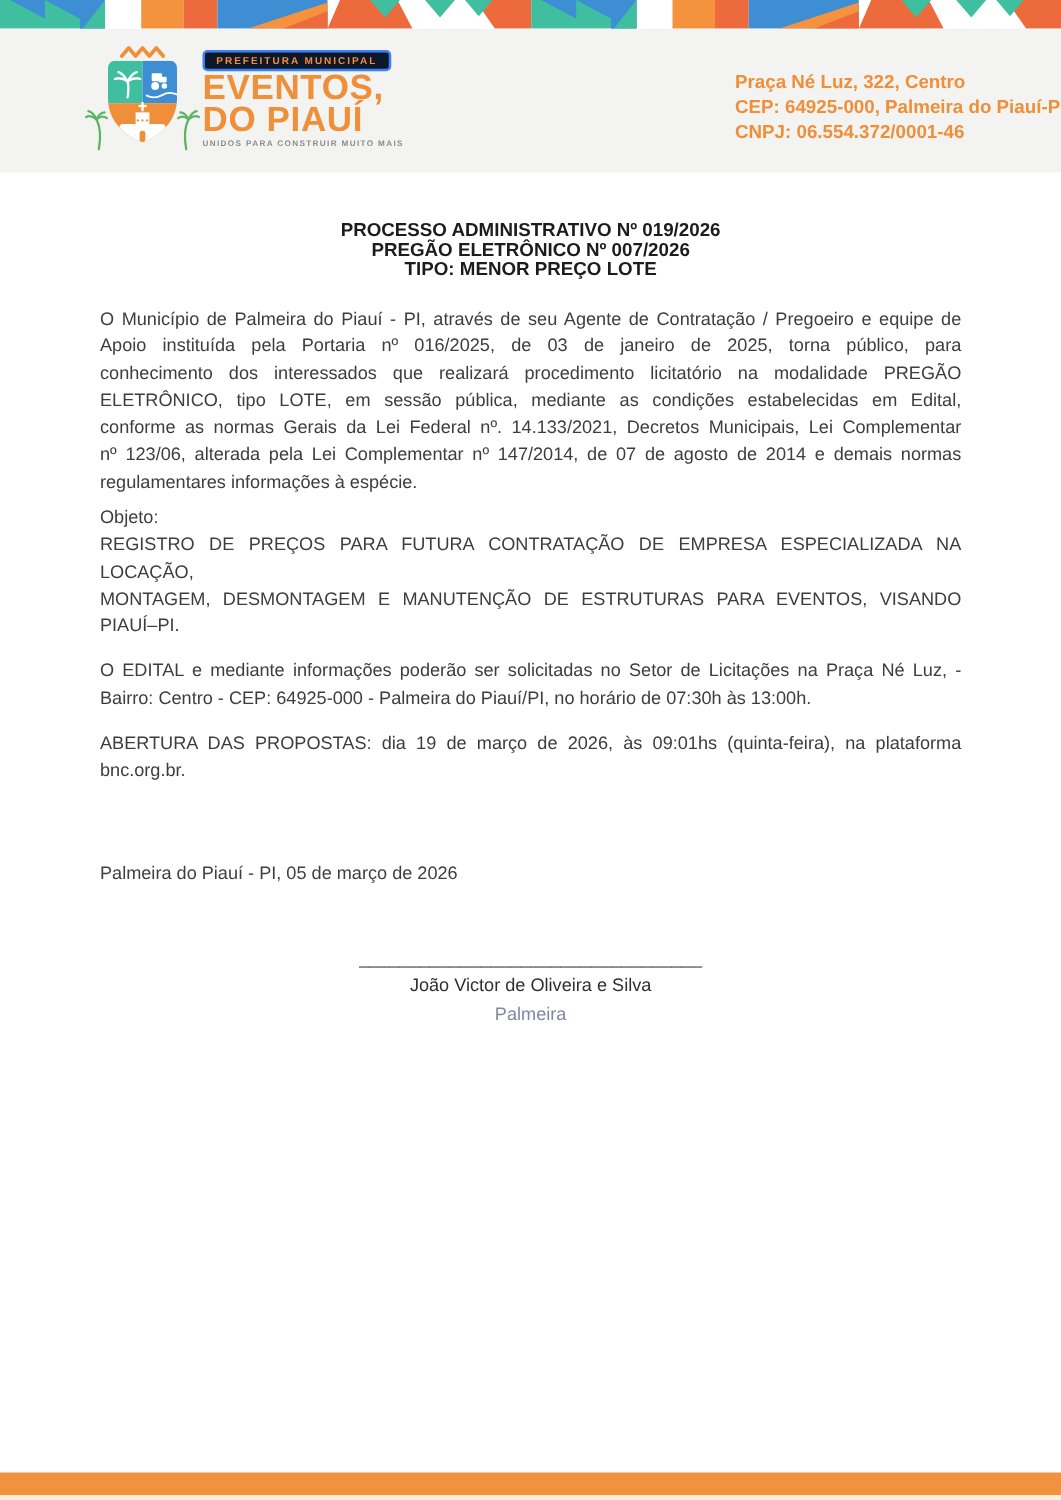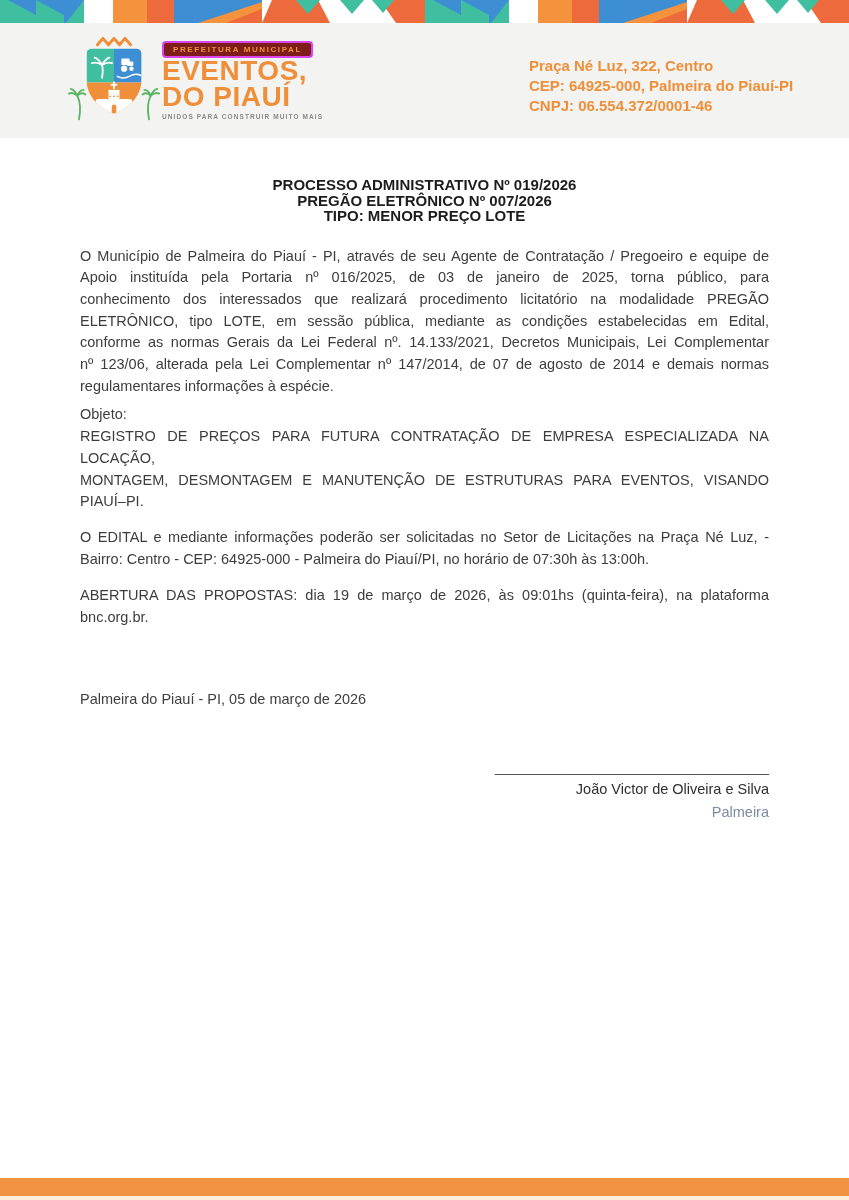--- a/index.html
+++ b/index.html
@@ -11,53 +11,53 @@
   
   .deco-band { position:absolute; top:0; left:0; width:849px; height:23px; }
   
   .header-band {
     position:absolute; top:23px; left:0; width:849px; height:115px;
     background:#f3f3f1;
   }
   .crest { position:absolute; left:68px; top:10px; width:92px; height:100px; }
   .brand { position:absolute; left:162px; top:15px; width:220px; }
   .brand-badge {
-    display:inline-block; border:2px solid #d946ef; border-radius:4px;
+    display:inline-block; border:2px solid #3b82f6; border-radius:4px;
     color:#ef8f3a; font-size:8px; font-weight:bold; letter-spacing:1.6px;
-    padding:2px 9px 2px 9px; background:#7f1d1d;
+    padding:2px 9px 2px 9px; background:#0f172a;
   }
   .brand-line1, .brand-line2 {
     color:#ef8f3a; font-weight:bold; font-size:28px; line-height:26px;
     letter-spacing:0.5px; white-space:nowrap;
   }
   .brand-tagline {
     margin-top:3px; color:#8b8b8b; font-weight:bold; font-size:6.5px;
     letter-spacing:1.1px; white-space:nowrap;
   }
   .header-contact {
-    position:absolute; left:529px; top:33px; width:260px;
+    position:absolute; left:588px; top:33px; width:260px;
     color:#ef8f3a; font-weight:bold; font-size:15px; line-height:20px;
     white-space:nowrap;
   }
   
   .content { position:absolute; left:80px; top:138px; width:689px; color:#3d3d3d; }
   .title-block { margin-top:39px; }
   .title-line {
     text-align:center; font-weight:bold; font-size:15px; line-height:15.5px;
     color:#1c1c1c;
   }
   .para { font-size:14.5px; line-height:21.7px; }
   .tline { text-align:left; }
   .just { text-align:justify; text-align-last:justify; }
   .p-main    { margin-top:22px; }
   .p-objeto  { margin-top:7px; }
   .p-edital  { margin-top:14px; }
   .p-abertura{ margin-top:15px; }
   .dateline  { margin-top:60px; font-size:14.5px; line-height:21.7px; text-align:left; color:#3f3f3f; }
-  .sig-block { margin-top:47px; text-align:right; }
+  .sig-block { margin-top:47px; text-align:center; }
   .sig-rule  { font-size:14.5px; line-height:21.7px; color:#4a4a4a; letter-spacing:0; }
   .sig-name  { font-size:14.5px; line-height:21.5px; color:#2f2f2f; }
   .sig-role  { font-size:14.5px; line-height:22px; color:#7f8aa3; }
   
   .footer-band  { position:absolute; left:0; bottom:4px; width:849px; height:18px; background:#f0923f; }
   .footer-strip { position:absolute; left:0; bottom:0;  width:849px; height:4px;  background:#fdeed8; }
 </style>
 </head>
 <body>
 

